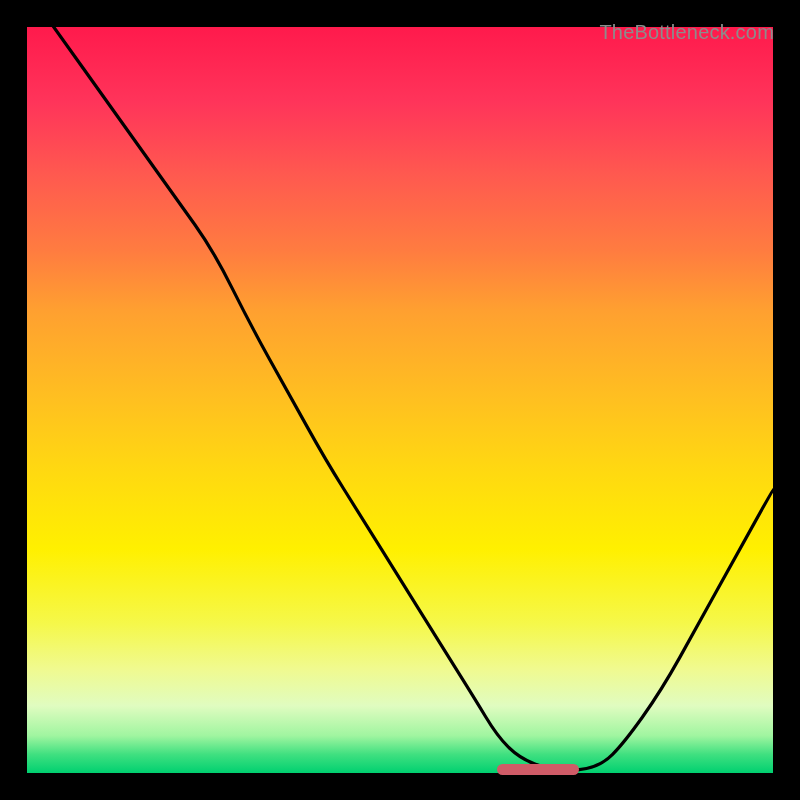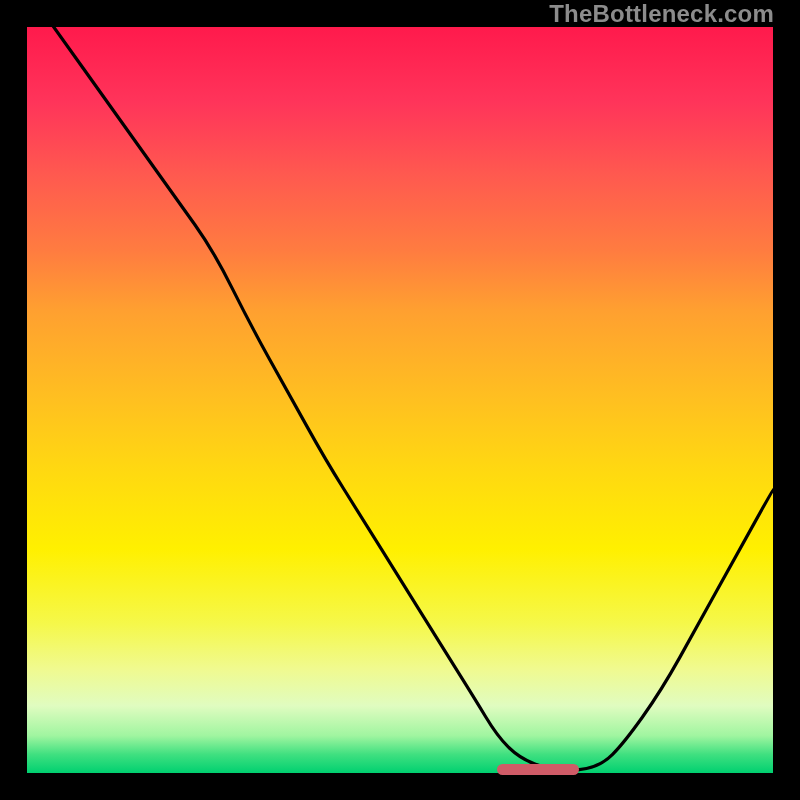--- a/index.html
+++ b/index.html
@@ -34,25 +34,25 @@
       #fff000 70%,
       #f5f84a 80%,
       #f0fa8f 86%,
       #e0fcc0 91%,
       #a0f5a0 95%,
       #40e080 97.5%,
       #00d070 100%);
   }
   .watermark {
     position: absolute;
-    top: 0;
+    top: 21px;
     right: 26px;
     font-family: Arial, Helvetica, sans-serif;
-    font-size: 24px;
-    font-weight: 700;
+    font-size: 20px;
+    font-weight: 400;
     color: #8c8c8c;
     letter-spacing: 0.2px;
   }
   svg.curve {
     position: absolute;
     left: 0;
     top: 0;
     width: 100%;
     height: 100%;
   }

